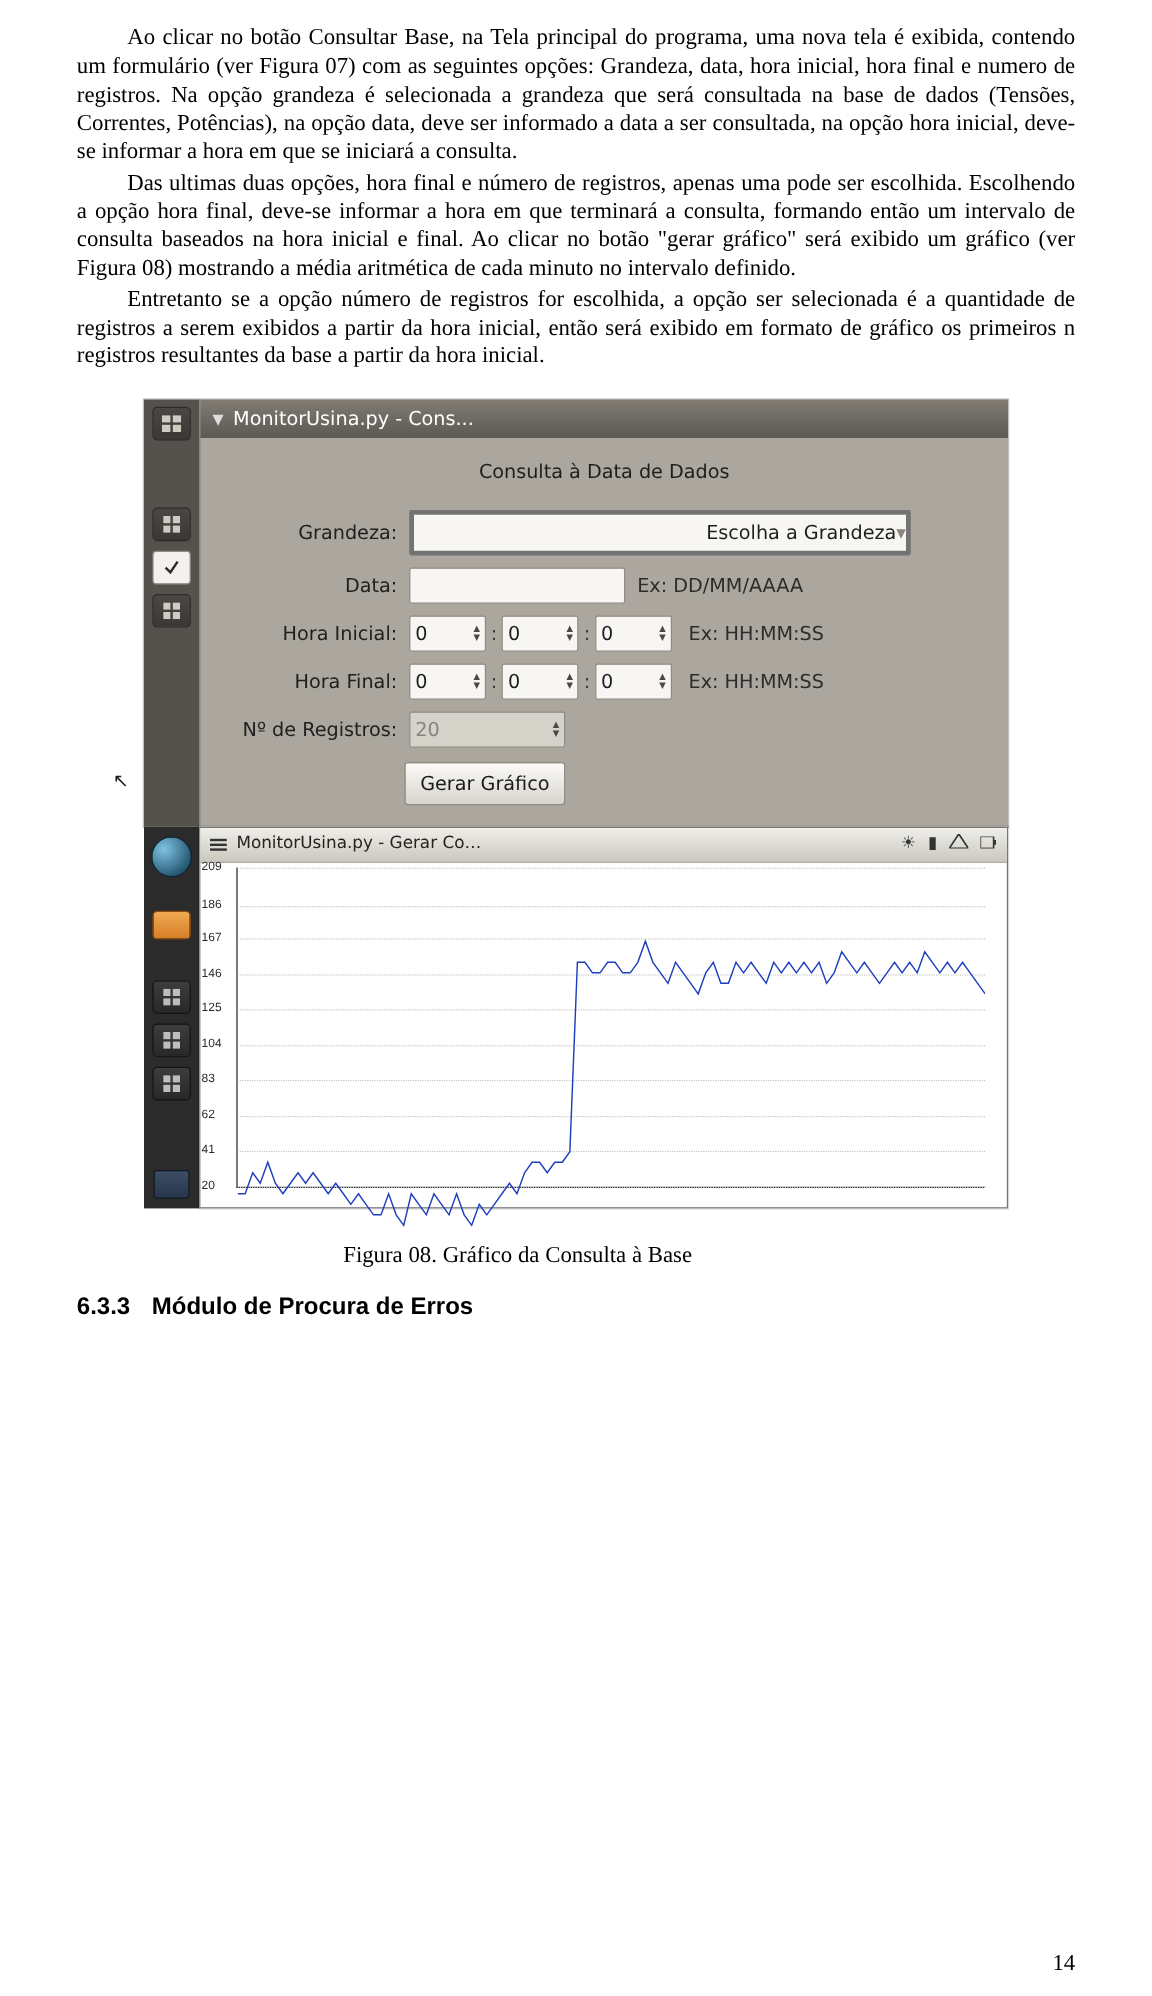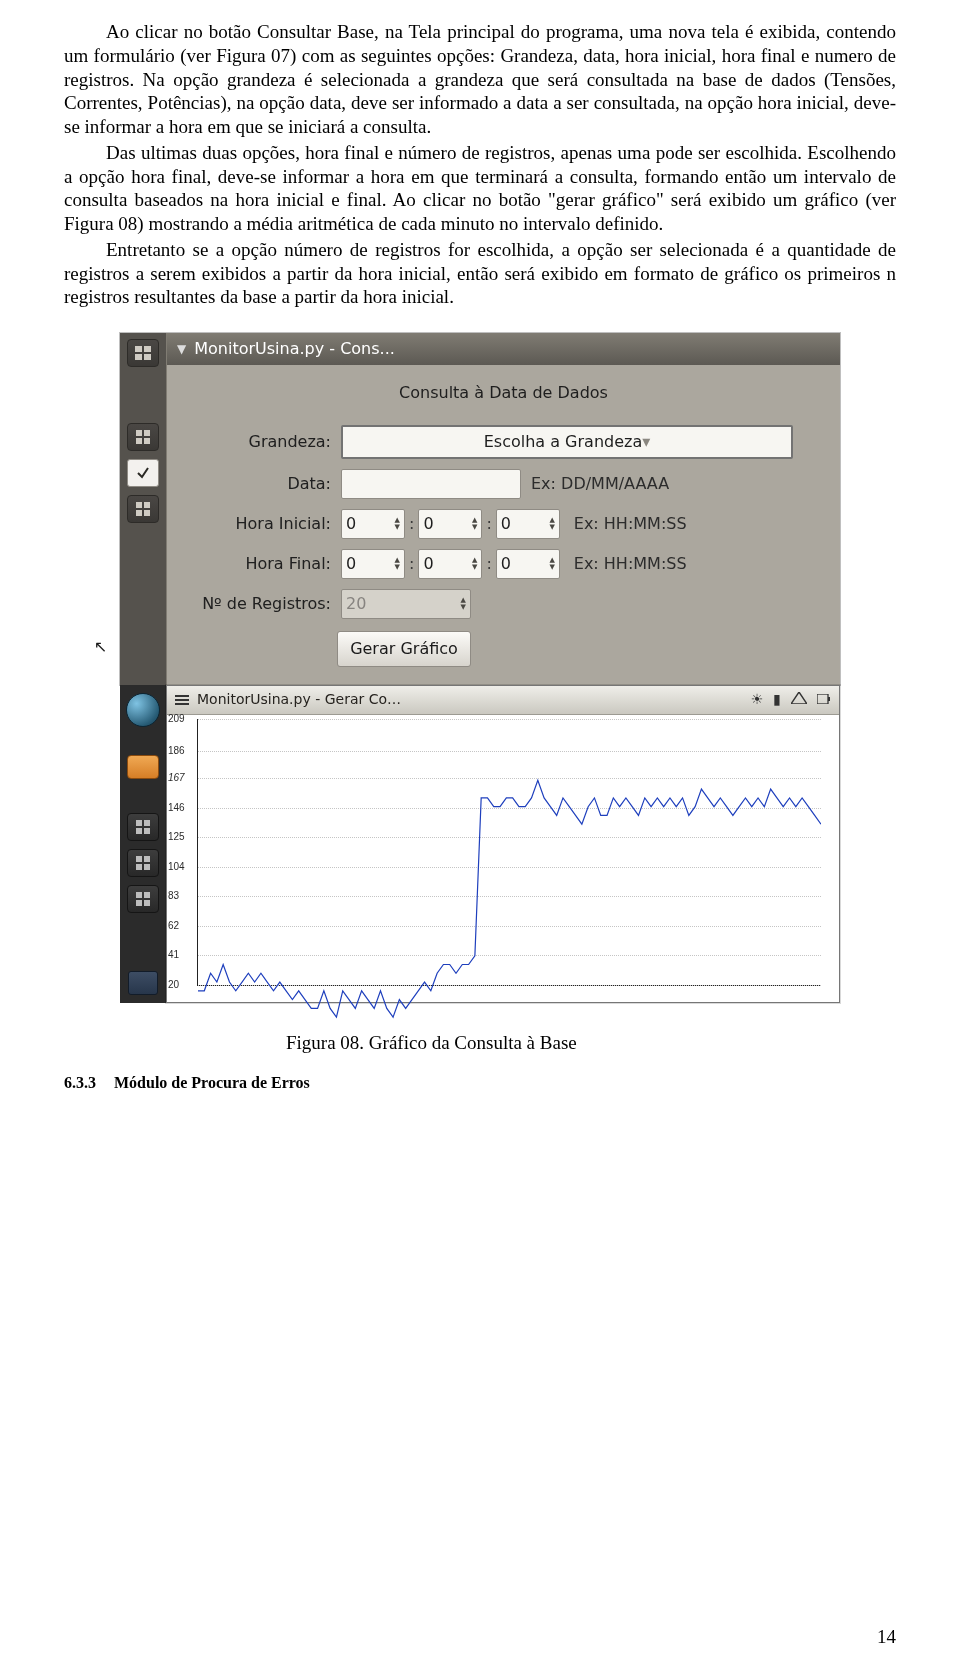--- a/index.html
+++ b/index.html
@@ -1,37 +1,37 @@
 <!DOCTYPE html>
 <html><head>
 <meta charset="utf-8">
 <style>
   html,body{margin:0;padding:0;background:#fff;color:#000;font-family:"Times New Roman",Times,serif;font-size:19px;line-height:1.25}
   .page{width:960px;min-height:1663px;padding:20px 64px 24px 64px;box-sizing:border-box;position:relative}
   p{margin:0 0 2px 0;text-align:justify}
   .indent{text-indent:42px}
   .figcaption{margin:16px 0 18px 0;font-size:19px}
-  .section{font-family:Liberation Serif, serif;font-weight:700;font-size:16px;margin:14px 0 16px 0}
+  .section{font-family:Liberation Sans, sans-serif;font-weight:700;font-size:20px;margin:14px 0 16px 0}
   .section .num{display:inline-block;margin-right:18px}
   .pgnum{position:absolute;bottom:14px;right:64px;font-size:19px}
   
   .fig07{width:720px;margin:24px auto 0 auto;box-shadow:0 0 0 1px rgba(0,0,0,.25)}
   .fig07 .f7row{display:flex}
   .f7side{width:46px;background:#55524d;display:flex;flex-direction:column;align-items:center;gap:8px;padding:6px 0}
   .f7icon{width:30px;height:26px;border-radius:4px;background:linear-gradient(#4a4744,#3a3835);border:1px solid #2d2b28;display:flex;align-items:center;justify-content:center;position:relative}
   .f7icon svg{display:block}
   .f7chk{width:30px;height:26px;border-radius:3px;background:#f3f1ee;border:1px solid #8f8b84;display:flex;align-items:center;justify-content:center}
   .f7main{flex:1;background:#aba79e;border-left:1px solid #807c73}
   .f7titlebar{height:32px;background:linear-gradient(#807c73,#5c5953);display:flex;align-items:center;padding:0 10px;color:#fff;font-family:"DejaVu Sans",Arial,sans-serif;font-size:16px;gap:8px}
   .f7titlebar .tri{color:#ddd;font-size:12px}
   .f7body{padding:12px 14px 18px 14px;font-family:"DejaVu Sans",Arial,sans-serif;font-size:16px;color:#1e1e1e}
   .f7heading{text-align:center;color:#1e1e1e;margin:6px 0 22px 0}
   .f7form{display:grid;grid-template-columns:150px 1fr;row-gap:10px;column-gap:10px;align-items:center}
   .f7label{text-align:right;color:#202020}
-  .fselect{height:30px;border:2px solid #737373;background:#f7f6f2;border-radius:2px;display:flex;align-items:center;justify-content:center;padding:0 19px;width:410px}
+  .fselect{height:30px;border:4px solid #737373;background:#f7f6f2;border-radius:2px;display:flex;align-items:center;justify-content:flex-end;padding:0 0;width:410px}
   .fselect .arrow{color:#8a8780}
   .input{height:28px;border:1px solid #8f8b84;background:#f7f6f2;border-radius:2px}
   .spin{width:54px;height:28px;border:1px solid #8f8b84;background:#f7f6f2;border-radius:2px;display:flex;align-items:center;justify-content:space-between;padding:0 4px}
   .spin .ar{display:flex;flex-direction:column;font-size:7px;color:#4a4843;line-height:7px}
   .spingap{display:inline-flex;align-items:center;gap:4px}
   .spingap .colon{color:#3a3a3a}
   .ex{margin-left:10px;color:#2c2c2c}
   .fbtn{width:132px;height:34px;border:1px solid #8f8b84;background:linear-gradient(#fcfbf8,#d7d4cd);border-radius:3px;display:flex;align-items:center;justify-content:center;color:#1a1a1a;margin:12px 12px 0 156px}
   .disabled{color:#878480}
   .cursor{position:absolute;left:94px;margin-top:-30px;font-size:16px;color:#1a1a1a}
@@ -226,21 +226,21 @@
                 <rect x="11" y="3" width="2" height="4" fill="#333"></rect>
               </svg></span>
       </div>
     </div>
     <div class="f8chart" id="f8chart">
           <div class="f8gridline" style="top: 0px;"></div>
           <div class="f8ytick" style="top: 0px;">209</div>
           <div class="f8gridline" style="top: 32.3704px;"></div>
           <div class="f8ytick" style="top: 32.3704px;">186</div>
           <div class="f8gridline" style="top: 59.1111px;"></div>
-          <div class="f8ytick" style="top: 59.1111px; font-style: italic;">167</div>
+          <div class="f8ytick" style="top: 59.1111px;">167</div>
           <div class="f8gridline" style="top: 88.6667px;"></div>
           <div class="f8ytick" style="top: 88.6667px;">146</div>
           <div class="f8gridline" style="top: 118.222px;"></div>
           <div class="f8ytick" style="top: 118.222px;">125</div>
           <div class="f8gridline" style="top: 147.778px;"></div>
           <div class="f8ytick" style="top: 147.778px;">104</div>
           <div class="f8gridline" style="top: 177.333px;"></div>
           <div class="f8ytick" style="top: 177.333px;">83</div>
           <div class="f8gridline" style="top: 206.889px;"></div>
           <div class="f8ytick" style="top: 206.889px;">62</div>

